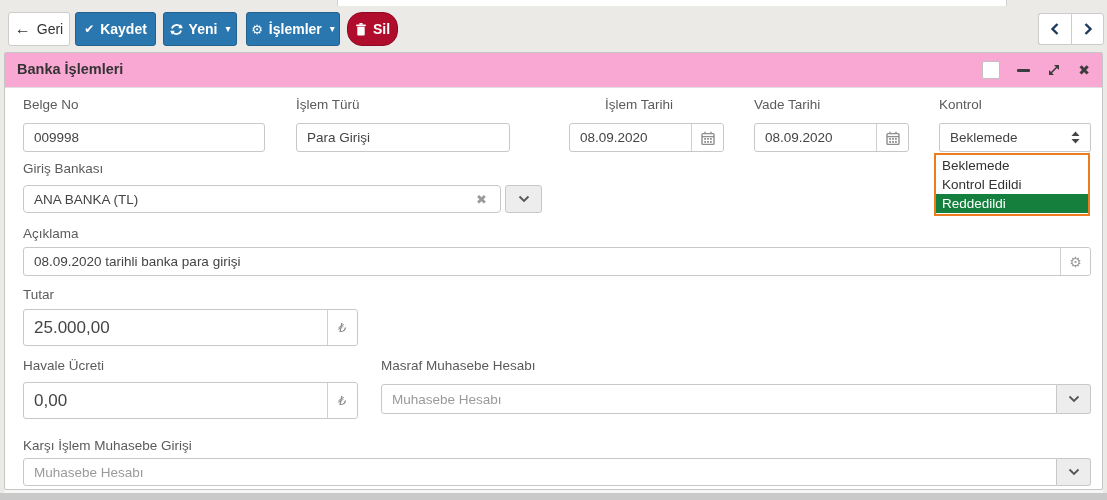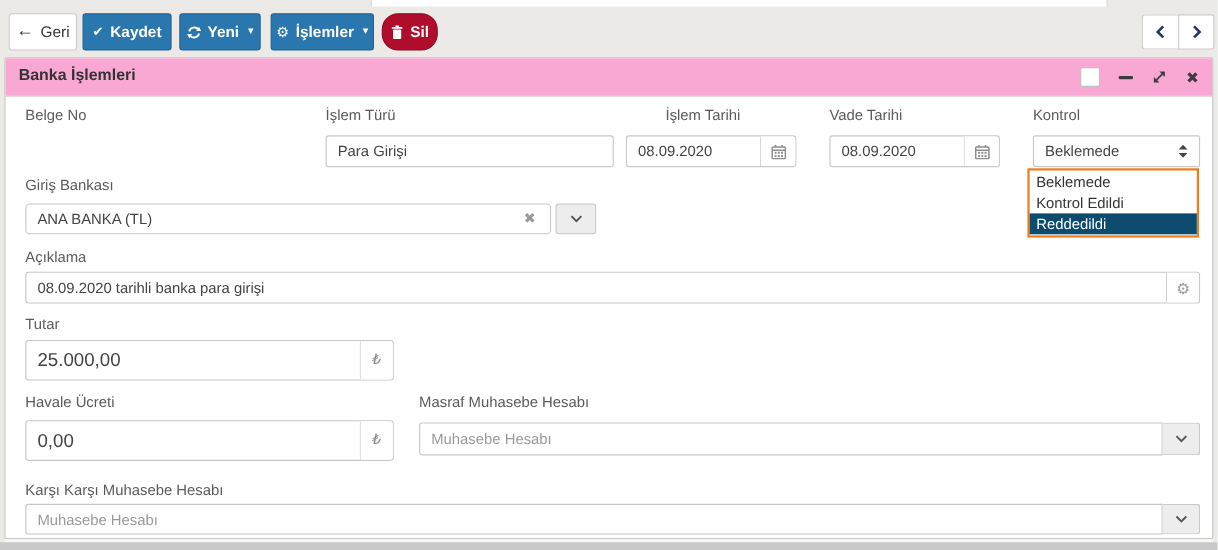--- a/index.html
+++ b/index.html
@@ -40,21 +40,21 @@
   .addon{position:absolute;right:1px;top:1px;bottom:1px;width:31px;border-left:1px solid #cfcfcf;
          display:flex;align-items:center;justify-content:center;background:#fff;border-radius:0 3px 3px 0;}
   .currency{font-family:"DejaVu Sans",sans-serif;font-size:13px;font-style:italic;color:#8a8a8a;}
   .clear-x{position:absolute;right:14px;top:50%;transform:translateY(-50%);font-size:13px;color:#9a9a9a;font-weight:bold;cursor:pointer;}
 
   
   .kselect{position:absolute;background:#fff;border:1px solid #c8c8c8;border-radius:2px;box-sizing:border-box;
            display:flex;align-items:center;font-size:13.5px;color:#444;padding:0 10px;cursor:pointer;justify-content:space-between;}
   .dropdown{position:absolute;background:#fff;border:2px solid #ec7c1d;z-index:20;box-sizing:border-box;padding:1px 0;}
   .dd-item{height:19px;line-height:19px;padding:0 6px;font-size:13.5px;color:#333;cursor:pointer;white-space:nowrap;}
-  .dd-item.hl{background:#0c4a6e;color:#fff;}
+  .dd-item.hl{background:#15803d;color:#fff;}
 
   
   .combo{position:absolute;display:flex;}
   .combo .fld{flex:1;border-radius:3px 0 0 3px;}
   .combo-btn{width:34px;background:#ededed;border:1px solid #c8c8c8;border-left:none;border-radius:0 3px 3px 0;
              display:flex;align-items:center;justify-content:center;cursor:pointer;box-sizing:border-box;}
   .sep-btn{position:absolute;width:37px;background:#ededed;border:1px solid #c8c8c8;border-radius:3px;
            display:flex;align-items:center;justify-content:center;cursor:pointer;box-sizing:border-box;}
 </style>
 </head>
@@ -124,23 +124,26 @@
             <path d="M3.5 10.5 L10.5 3.5" stroke="#3c3c3c" stroke-width="1.6"></path>
             <polygon points="12,2 7,2 12,7" fill="#3c3c3c"></polygon>
             <polygon points="2,12 7,12 2,7" fill="#3c3c3c"></polygon>
           </svg>
         </div>
         <div class="hi-close">✖</div>
       </div>
     </div>
 
     <div class="flabel" style="left:18px;top:44px;">Belge No</div>
+    <div class="fwrap" style="left:18px;top:70px;width:242px;height:29px;">
+      <input class="fld" readonly="" value="009998" style="">
+    </div>
 
     <div class="flabel" style="left:291px;top:44px;">İşlem Türü</div>
-    <div class="fwrap" style="left:291px;top:70px;width:262px;height:29px;">
+    <div class="fwrap" style="left:291px;top:70px;width:214px;height:29px;">
       <input class="fld" readonly="" value="Para Girişi" style="">
     </div>
 
     <div class="flabel" style="left:564px;top:44px;margin-left:36px;">İşlem Tarihi</div>
     <div class="fwrap" style="left:564px;top:70px;width:155px;height:29px;">
       <input class="fld" style="padding-right: 40px;" readonly="" value="08.09.2020">
       <div class="addon">
         <svg width="14" height="14" viewBox="0 0 14 14">
           <rect x="1" y="2.6" width="12" height="10.8" rx="1" fill="none" stroke="#8e8e8e" stroke-width="1.4"></rect>
           <line x1="1" y1="5.6" x2="13" y2="5.6" stroke="#8e8e8e" stroke-width="1.3"></line>
@@ -230,21 +233,21 @@
     <div class="flabel" style="left:376px;top:305px;">Masraf Muhasebe Hesabı</div>
     <div class="combo" style="left:376px;top:331px;width:710px;height:30px;">
       <input class="fld" placeholder="Muhasebe Hesabı" style="">
       <div class="combo-btn">
         <svg width="12" height="8" viewBox="0 0 12 8">
             <polyline points="1.5,1.5 6,6 10.5,1.5" fill="none" stroke="#555" stroke-width="1.8"></polyline>
           </svg>
       </div>
     </div>
 
-    <div class="flabel" style="left:18px;top:385px;">Karşı Karşı Muhasebe Hesabı</div>
+    <div class="flabel" style="left:18px;top:385px;">Karşı İşlem Muhasebe Girişi</div>
     <div class="combo" style="left:18px;top:405px;width:1068px;height:28px;">
       <input class="fld" placeholder="Muhasebe Hesabı" style="">
       <div class="combo-btn">
         <svg width="12" height="8" viewBox="0 0 12 8">
             <polyline points="1.5,1.5 6,6 10.5,1.5" fill="none" stroke="#555" stroke-width="1.8"></polyline>
           </svg>
       </div>
     </div>
   </div>
 

